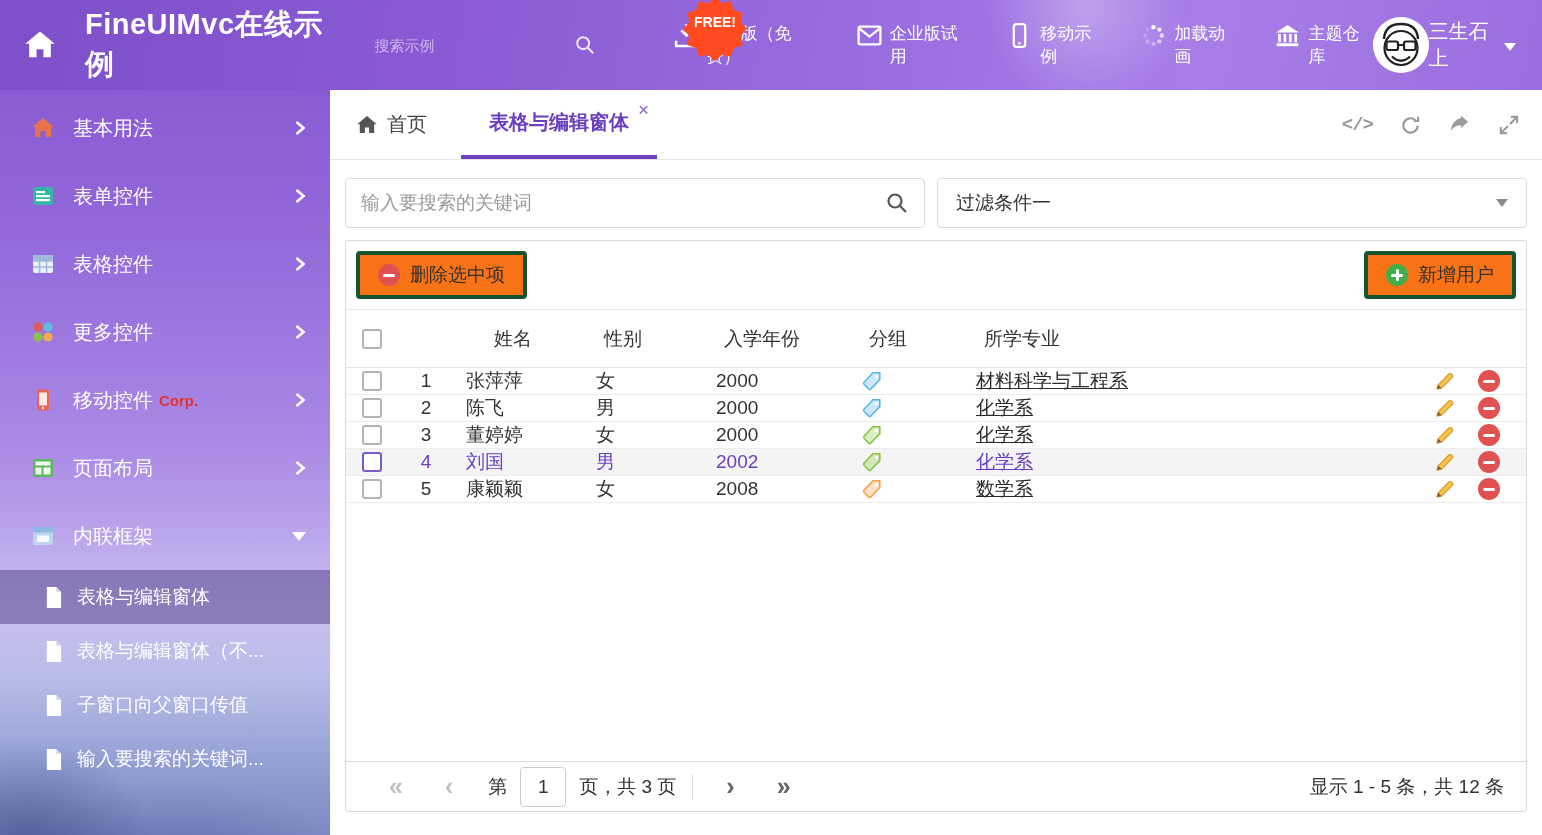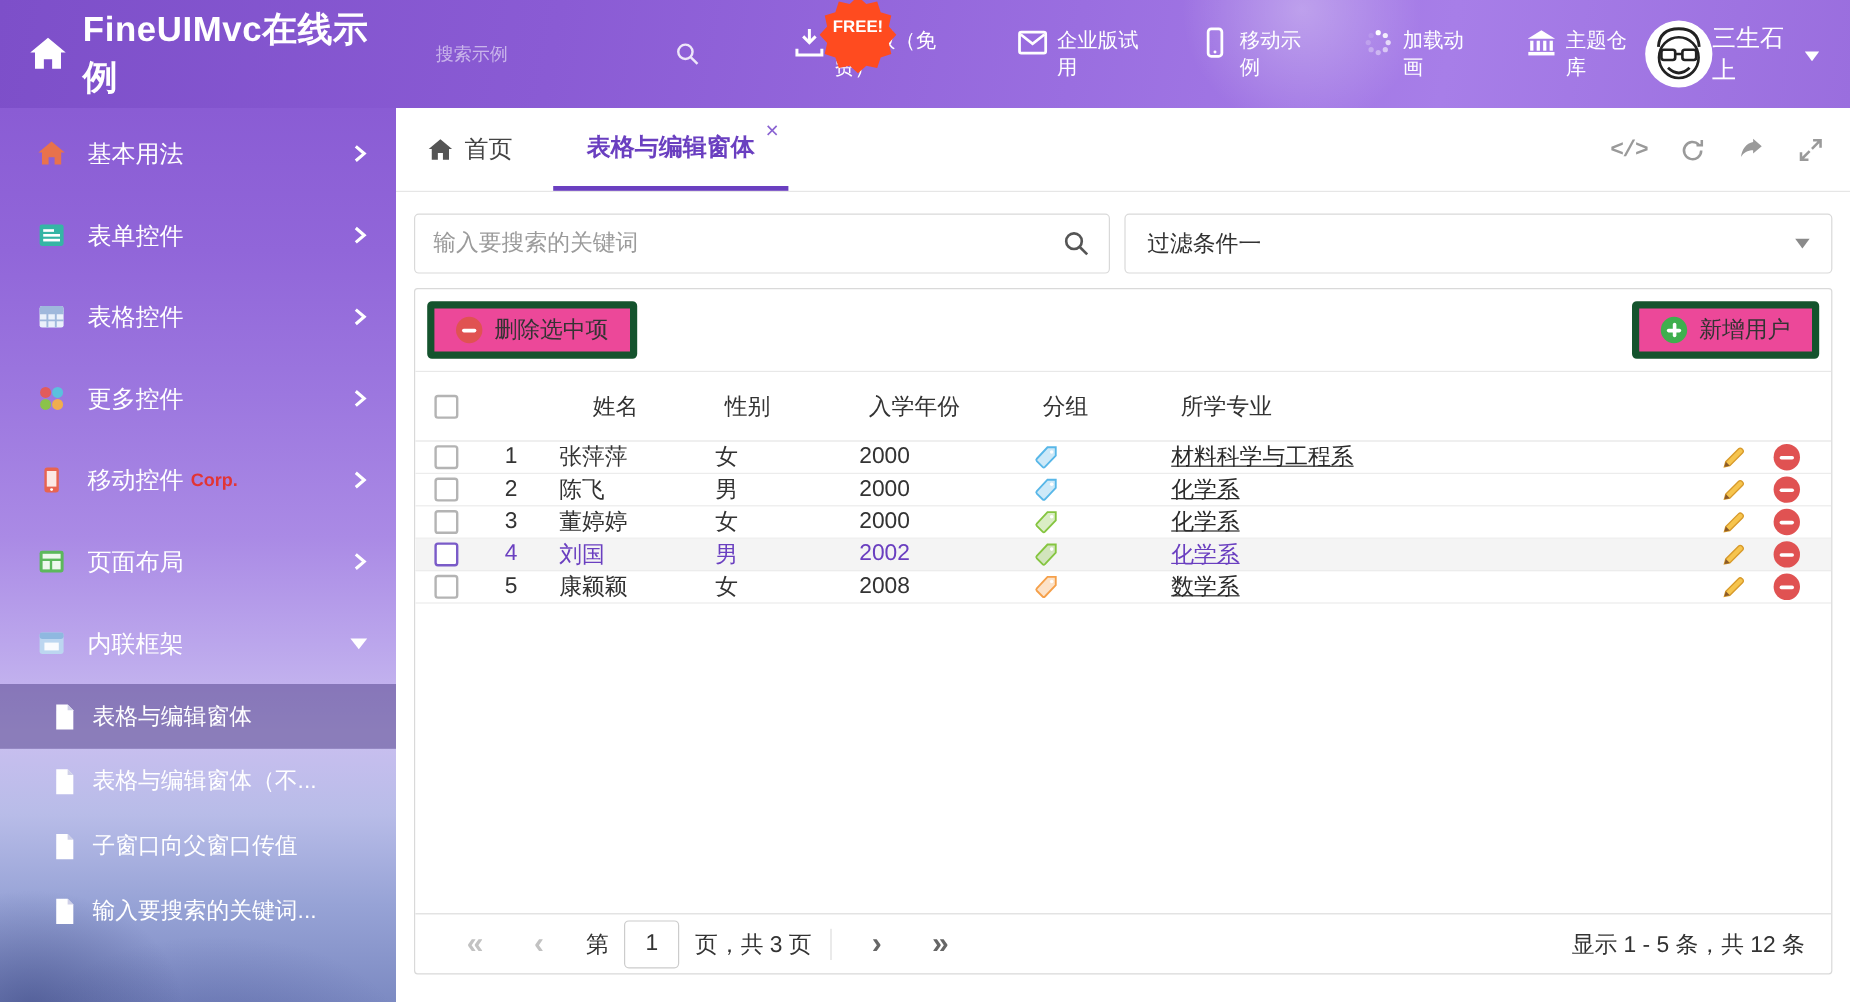--- a/index.html
+++ b/index.html
@@ -5,21 +5,21 @@
   * { margin:0; padding:0; box-sizing:border-box; }
   html,body { width:1542px; height:835px; overflow:hidden; background:#fff;
     font-family:"Liberation Sans","DejaVu Sans",sans-serif; }
   .app { display:flex; flex-direction:column; width:1542px; height:835px; }
 
   
   .topbar { flex:0 0 90px; display:flex; align-items:center; color:#fff; position:relative; z-index:5;
     background:
       radial-gradient(circle at 1085px 8px, rgba(255,255,255,0.30), rgba(255,255,255,0) 100px),
       linear-gradient(100deg,#7d4fc9 0%, #8a5bd4 30%, #9a6ee0 58%, #a77ee8 78%, #9a6ede 100%); }
-  .brand { display:flex; align-items:center; gap:13px; padding-left:24px; cursor:pointer; }
+  .brand { display:flex; align-items:center; gap:29px; padding-left:24px; cursor:pointer; }
   .brand .bicon { width:32px; height:32px; }
   .brand-title { font-size:29px; font-weight:bold; letter-spacing:0.5px; }
   .hsearch { margin-left:32px; width:210px; display:flex; align-items:center; }
   .hsearch input { flex:1; background:transparent; border:0; outline:0; color:#fff; font-size:15px;
     font-family:inherit; }
   .hsearch input::placeholder { color:rgba(255,255,255,0.55); }
   .hsearch .hsicon { width:22px; height:22px; opacity:0.85; }
   .free-badge { position:absolute; left:683px; top:-3px; width:64px; height:64px; }
   .free-badge .fb-text { position:absolute; left:0; top:17px; width:64px; text-align:center;
     font-size:14px; font-weight:bold; color:#fff; }
@@ -75,21 +75,21 @@
   .search-box input::placeholder { color:#9b9b9b; }
   .search-box .sbicon { width:24px; height:24px; color:#666; cursor:pointer; }
   .dropdown { flex:1; height:50px; border:1px solid #d9d9d9; border-radius:4px; display:flex;
     align-items:center; padding:16px 18px; font-size:19px; color:#333; cursor:pointer; }
   .dd-caret { margin-left:auto; width:0; height:0; border-top:8px solid #8a8a8a;
     border-left:6px solid transparent; border-right:6px solid transparent; }
 
   .grid-panel { margin:12px 15px 0 15px; height:572px; border:1px solid #d9d9d9; border-radius:3px;
     display:flex; flex-direction:column; overflow:hidden; }
   .gtoolbar { flex:0 0 69px; display:flex; align-items:center; padding:10px; border-bottom:1px solid #e8e8e8; }
-  .btn { height:48px; border:6px solid #14532d; border-radius:4px; background:#ec4899; display:flex;
+  .btn { height:48px; border:4px solid #14532d; border-radius:4px; background:#f97316; display:flex;
     align-items:center; gap:10px; padding:0 18px; font-size:19px; color:#333; cursor:pointer;
     font-family:inherit; }
   .btn-add { margin-left:auto; }
   .icon-circle { width:22px; height:22px; border-radius:50%; position:relative; flex:0 0 22px; }
   .icon-circle.red { background:#e05252; }
   .icon-circle.red::after { content:""; position:absolute; left:5px; right:5px; top:9.5px; height:3px;
     background:#fff; border-radius:2px; }
   .icon-circle.green { background:#3faf4e; }
   .icon-circle.green::before { content:""; position:absolute; left:5px; right:5px; top:9.5px; height:3px;
     background:#fff; border-radius:2px; }

